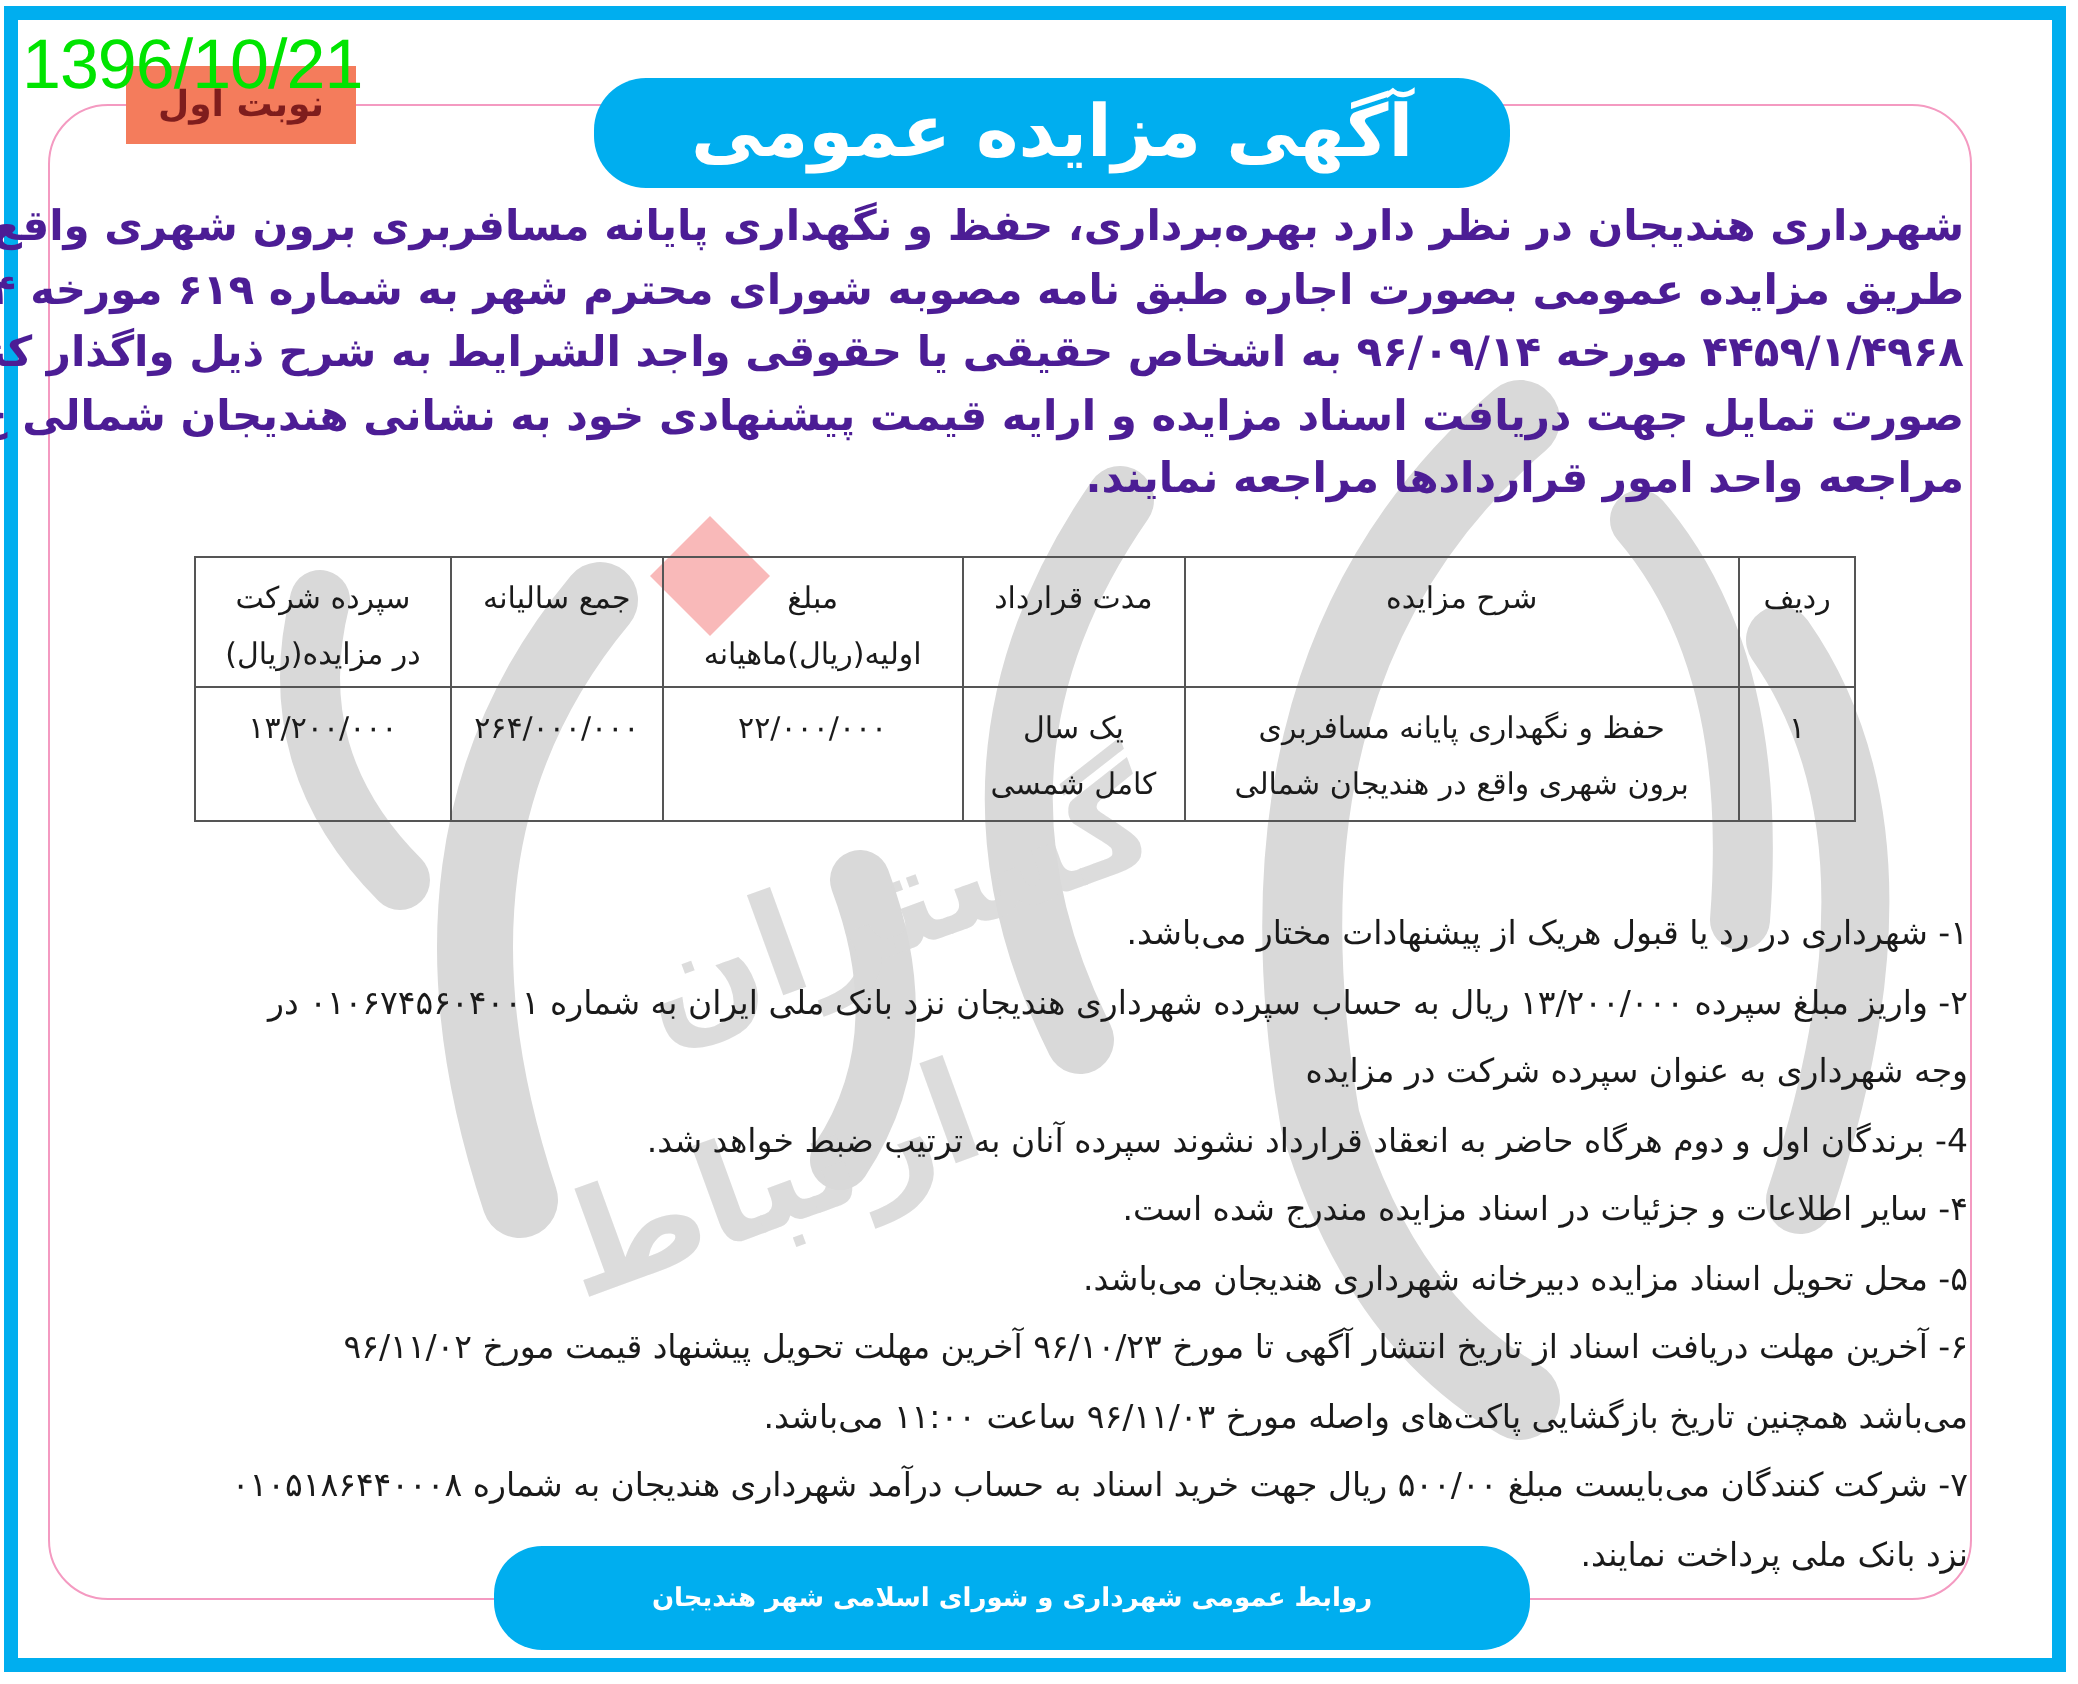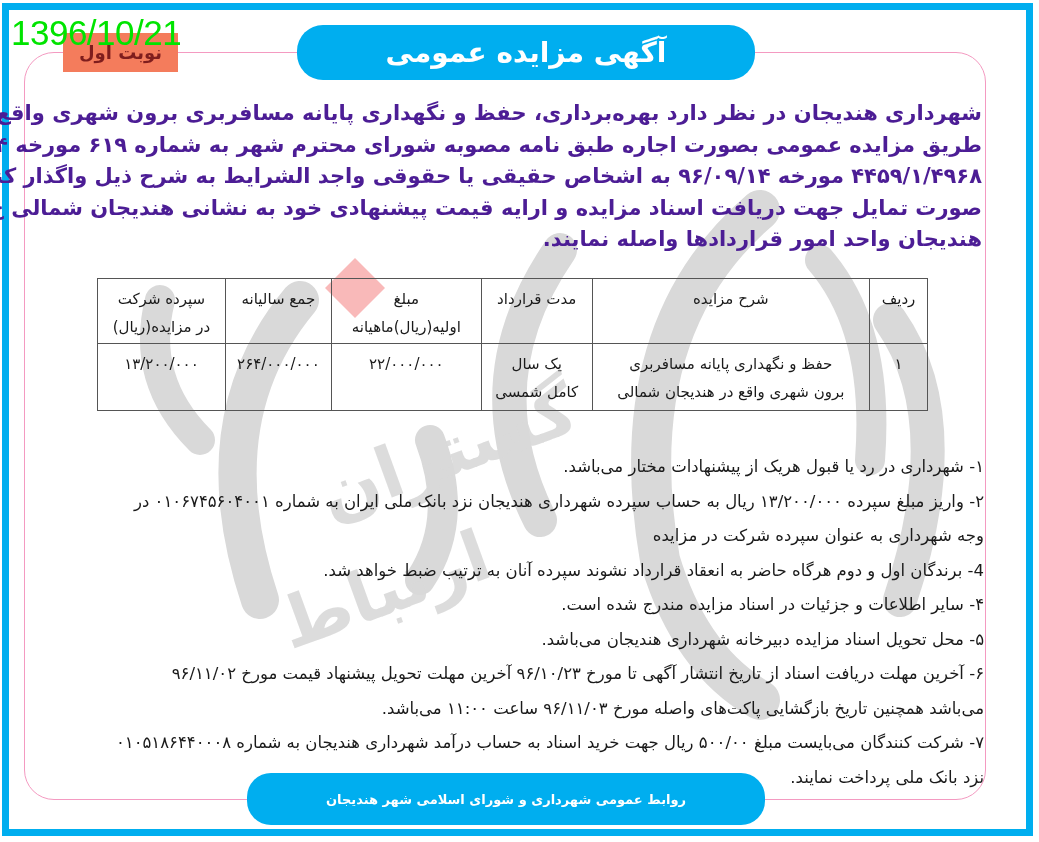--- a/index.html
+++ b/index.html
@@ -12,24 +12,24 @@
   }
   .inner-frame {
     position: absolute; left: 24px; top: 52px; width: 962px; height: 748px;
     border: 1.5px solid #F49AC1; border-radius: 30px;
   }
 
   
   .watermark { position: absolute; left: 0; top: 0; width: 1039px; height: 842px; pointer-events: none; }
 
   .title-pill {
-    position: absolute; left: 297px; top: 25px; width: 458px; height: 55px;
+    position: absolute; left: 297px; top: 39px; width: 458px; height: 55px;
     background: #00AEEF; border-radius: 26px;
     display: flex; align-items: center; justify-content: center;
-    color: #ffffff; font-weight: bold; font-size: 28px; direction: rtl;
+    color: #ffffff; font-weight: bold; font-size: 36px; direction: rtl;
     font-family: "DejaVu Sans", sans-serif;
   }
   .round-badge {
     position: absolute; left: 63px; top: 33px; width: 115px; height: 39px;
     background: #F47C5C;
     display: flex; align-items: center; justify-content: center;
     color: #7f1d1d; font-weight: bold; font-size: 18px; direction: rtl;
   }
   .date-stamp {
     position: absolute; left: 11px; top: 14px;
@@ -95,21 +95,21 @@
 
 <div class="title-pill">آگهی مزایده عمومی</div>
 <div class="round-badge">نوبت اول</div>
 <div class="date-stamp">1396/10/21</div>
 
 <div class="intro">
   <span class="line">شهرداری هندیجان در نظر دارد بهره‌برداری، حفظ و نگهداری پایانه مسافربری برون شهری واقع  در هندیجان شمالی را از</span>
   <span class="line">طریق مزایده عمومی بصورت اجاره طبق نامه مصوبه شورای محترم شهر به شماره ۶۱۹ مورخه ۱۳۹۶/۰۹/۰۴ و نامه مصوبه شماره</span>
   <span class="line">۴۴۵۹/۱/۴۹۶۸ مورخه ۹۶/۰۹/۱۴ به اشخاص حقیقی یا حقوقی واجد الشرایط به شرح ذیل واگذار کند لذا متقاضیان می‌توانند در</span>
   <span class="line">صورت تمایل جهت دریافت اسناد مزایده و ارایه قیمت پیشنهادی خود به نشانی هندیجان شمالی خ امام حسین (ع) شهرداری</span>
-  <span class="line">هندیجان واحد امور قراردادها واصله نمایند.</span>
+  <span class="line">مراجعه واحد امور قراردادها مراجعه نمایند.</span>
 </div>
 
 <table class="auction">
   <colgroup>
     <col style="width:58px">
       <col style="width:278px">
       <col style="width:111px">
     <col style="width:150px">
       <col style="width:106px">
       <col style="width:128px">

